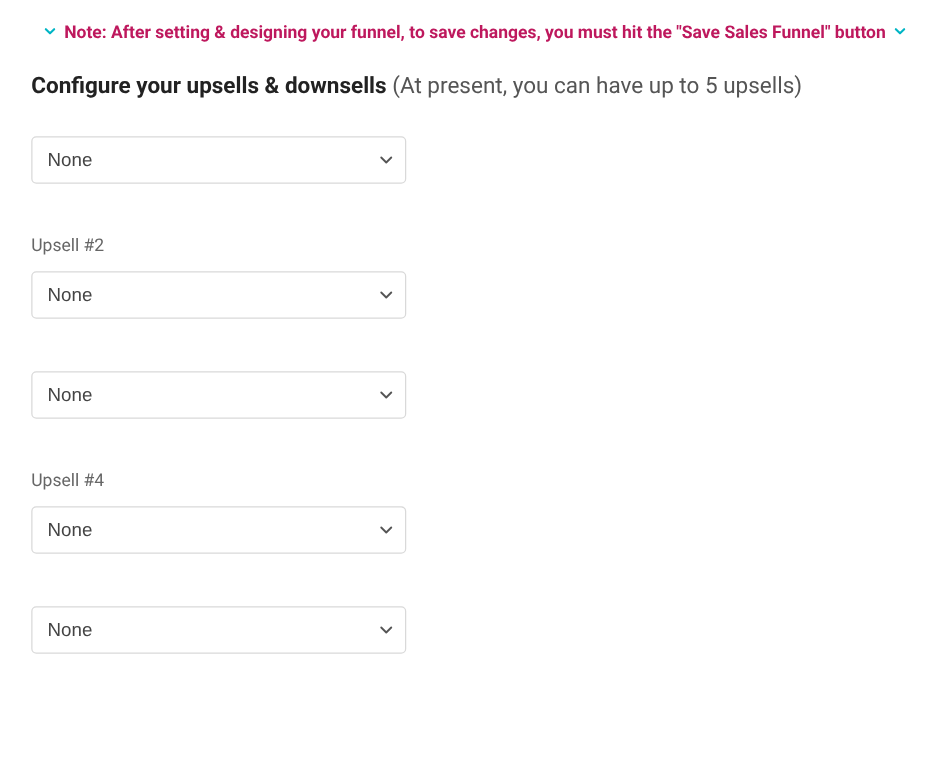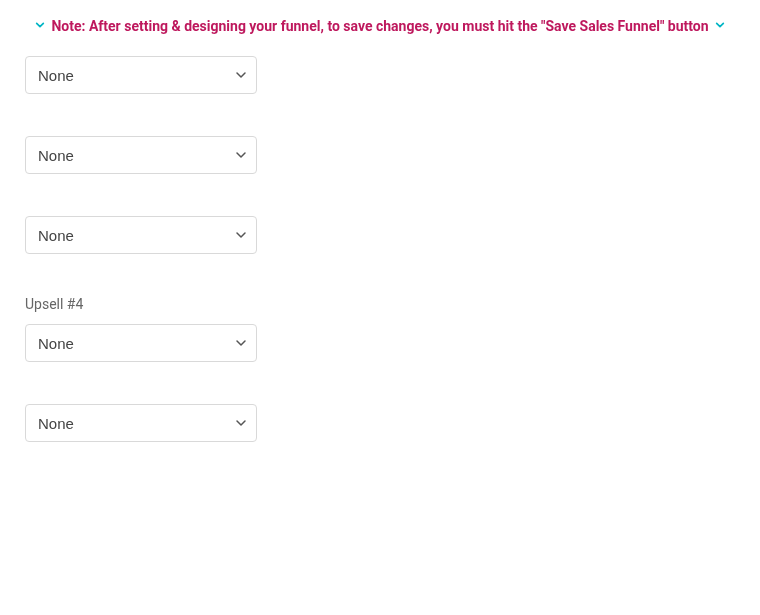--- a/index.html
+++ b/index.html
@@ -49,21 +49,21 @@
     .field-block {
       margin-bottom: 42px;
     }
     .field-label {
       color: #666;
       font-size: 14px;
       margin-bottom: 12px;
     }
     .select-wrap {
       position: relative;
-      width: 232px;
+      width: 300px;
     }
     select.upsell-select {
       width: 100%;
       height: 38px;
       padding: 0 34px 0 12px;
       font-size: 15px;
       color: #444;
       background: #ffffff;
       border: 1px solid #d9d9d9;
       border-radius: 4px;
@@ -95,35 +95,40 @@
   </span>
   <span>Note: After setting &amp; designing your funnel, to save changes, you must hit the "Save Sales Funnel" button</span>
   <span class="chev">
     <svg width="10" height="10" viewBox="0 0 12 12">
         <path d="M2 4 L6 8 L10 4" stroke="#00b5c5" stroke-width="2" fill="none" stroke-linecap="round" stroke-linejoin="round"></path>
       </svg>
   </span>
 </div>
 
 <div class="content">
+  <div class="section-heading">
+    <span class="bold">Configure your upsells &amp; downsells</span>
+    <span class="sub">(At present, you can have up to 5 upsells)</span>
+  </div>
 
   <div class="field-block">
     <div class="select-wrap">
       <select class="upsell-select">
         <option>None</option>
       </select>
       <span class="caret">
         <svg width="12" height="12" viewBox="0 0 12 12">
             <path d="M2 4 L6 8 L10 4" stroke="#555" stroke-width="1.5" fill="none" stroke-linecap="round" stroke-linejoin="round"></path>
           </svg>
       </span>
     </div>
   </div>
 
   <div class="field-block">
+    <div class="field-label">Upsell #2</div>
     <div class="select-wrap">
       <select class="upsell-select">
         <option>None</option>
       </select>
       <span class="caret">
         <svg width="12" height="12" viewBox="0 0 12 12">
             <path d="M2 4 L6 8 L10 4" stroke="#555" stroke-width="1.5" fill="none" stroke-linecap="round" stroke-linejoin="round"></path>
           </svg>
       </span>
     </div>

